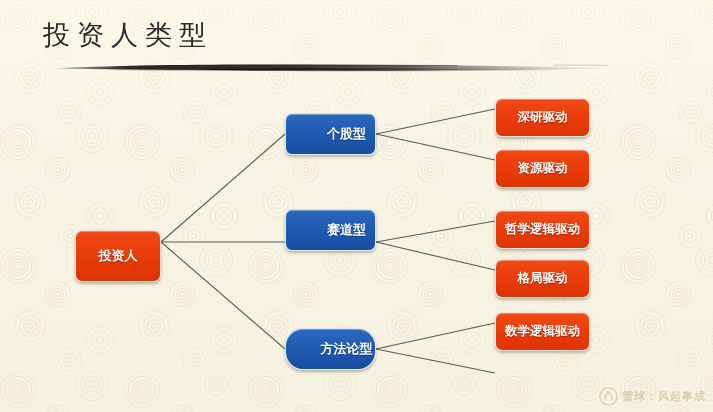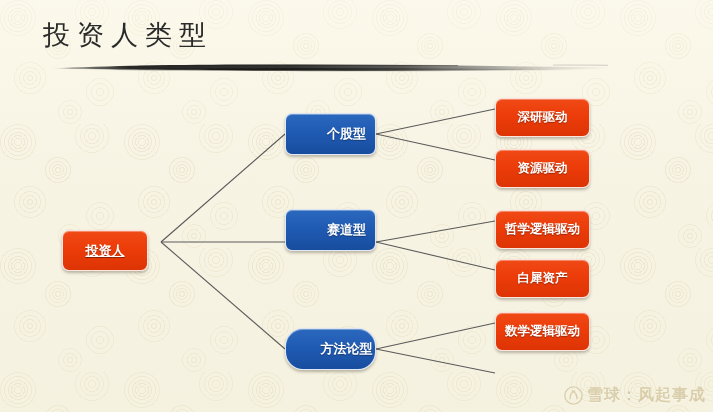--- a/index.html
+++ b/index.html
@@ -88,21 +88,21 @@
 
   
   #watermark{
     position:absolute;right:7px;bottom:6px;
     display:flex;align-items:center;gap:4px;
     opacity:.62;pointer-events:none;
   }
   #wm-logo{width:19px;height:19px;flex:0 0 auto;}
   #wm-text{
     font-family:"DejaVu Sans","Liberation Sans",sans-serif;
-    font-size:16px;letter-spacing:1px;color:#c9b98c;font-weight:700;
+    font-size:11px;letter-spacing:1px;color:#c9b98c;font-weight:700;
     text-shadow:0 1px 0 rgba(255,255,255,.5);
   }
 </style>
 </head>
 <body>
 
 <div id="slide">
 
   <div id="bg-pattern"></div>
   <div id="bg-tint"></div>
@@ -151,21 +151,21 @@
         <path d="M376,134 L495,160"></path>
 
         <path d="M376,242 L495,221"></path>
         <path d="M376,242 L495,270"></path>
 
         <path d="M376,349 L495,323"></path>
         <path d="M376,349 L495,373"></path>
       </g>
     </svg>
 
-    <div class="node node-red node-root" style="left:62px;top:222px;width:86px;height:41px;text-decoration:underline;">
+    <div class="node node-red node-root" style="left:75px;top:222px;width:86px;height:52px;">
       <span>投资人</span>
     </div>
 
     <div class="node node-blue node-mid" style="left:285px;top:113px;width:91px;height:42px;">
       <span>个股型</span>
     </div>
     <div class="node node-blue node-mid" style="left:285px;top:209px;width:91px;height:42px;">
       <span>赛道型</span>
     </div>
     <div class="node node-blue node-mid" style="left:285px;top:328px;width:91px;height:42px;border-radius:18px;">
@@ -176,21 +176,21 @@
       <span>深研驱动</span>
     </div>
     <div class="node node-red node-leaf" style="left:495px;top:141px;width:95px;height:39px;">
       <span>资源驱动</span>
     </div>
 
     <div class="node node-red node-leaf" style="left:495px;top:202px;width:95px;height:39px;">
       <span>哲学逻辑驱动</span>
     </div>
     <div class="node node-red node-leaf" style="left:495px;top:251px;width:95px;height:39px;">
-      <span>白犀资产</span>
+      <span>格局驱动</span>
     </div>
 
     <div class="node node-red node-leaf" style="left:495px;top:304px;width:95px;height:39px;">
       <span>数学逻辑驱动</span>
     </div>
   </div>
 
   <div id="watermark">
     <svg id="wm-logo" viewBox="0 0 20 20">
       <circle cx="10" cy="10" r="9.1" fill="none" stroke="#cbbc90" stroke-width="1.5"></circle>

